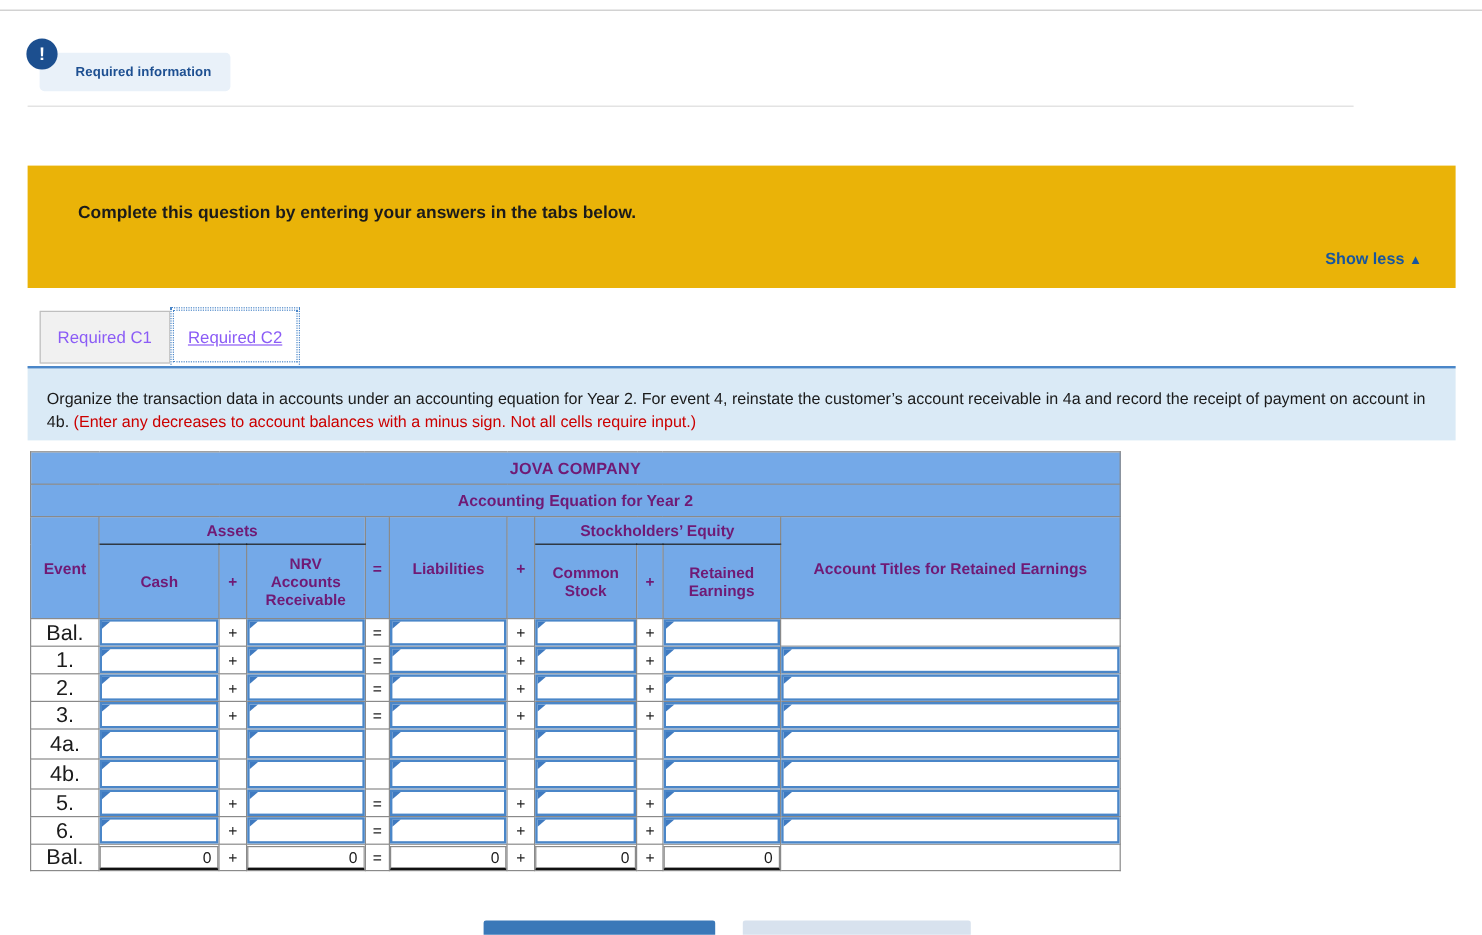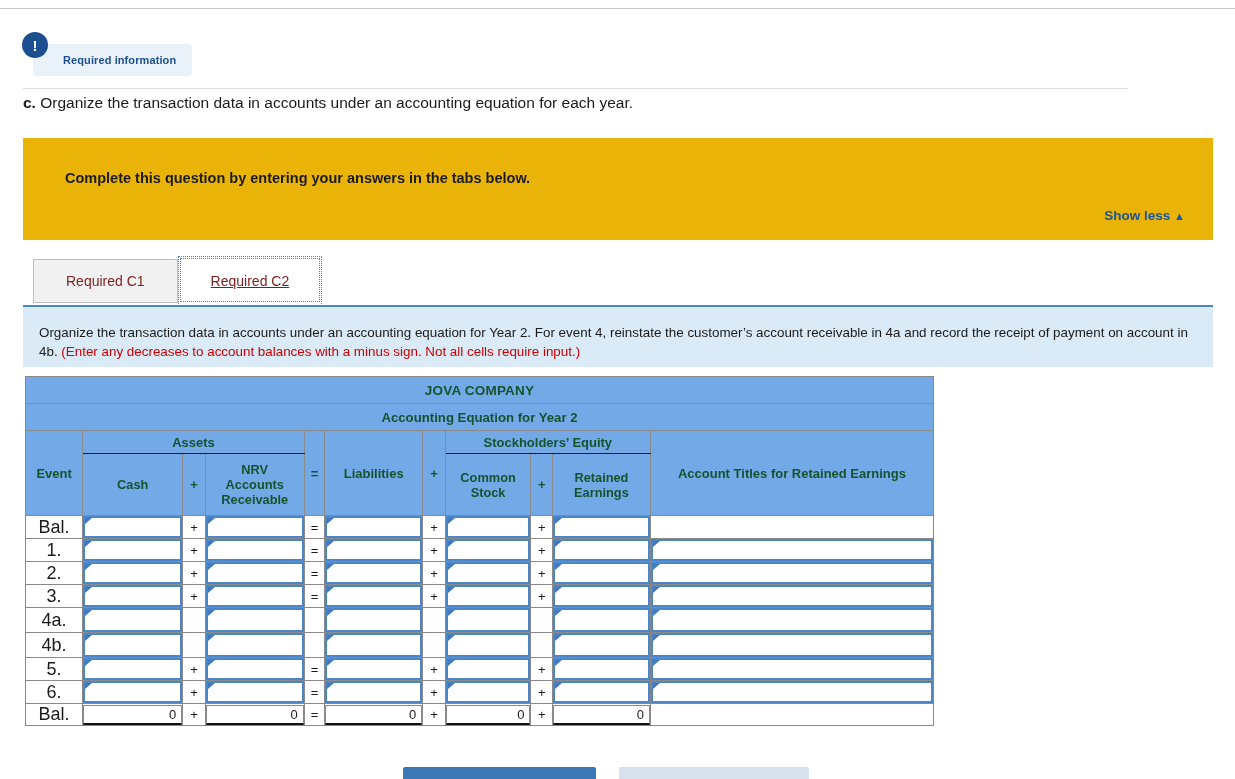--- a/index.html
+++ b/index.html
@@ -71,23 +71,23 @@
   }
   .show-less .caret { font-size: 11px; }
 
   
   .tabs {
     position: absolute; top: 256px; left: 33px;
     display: flex; align-items: flex-end;
   }
   .tab {
     height: 44px;
-    padding: 0 32px;
+    padding: 0 14px;
     display: flex; align-items: center;
-    font-size: 14px; color: #7f1d1d;
+    font-size: 14px; color: #8b5cf6;
     border: 1px solid #bfbfbf;
     background: #f1f1f1;
     cursor: pointer;
     white-space: nowrap;
   }
   .tab.active {
     background: #ffffff;
     border: 1px dotted #4a86c8;
     outline: 1px dotted #4a86c8;
     outline-offset: -3px;
@@ -119,21 +119,21 @@
     table-layout: fixed;
     font-size: 12.5px;
   }
   .sheet td, .sheet th {
     border: 1px solid #8a8a8a;
     padding: 0;
     vertical-align: middle;
   }
   .hdr {
     background: #74a9e8;
-    color: #14532d;
+    color: #701a75;
     font-weight: bold;
     text-align: center;
     font-size: 13px;
   }
   .hdr.title { height: 27px; font-size: 13.5px; letter-spacing: .2px; }
   .hdr.sub   { height: 27px; font-size: 13.2px; text-align: center; }
   .hdr.grp   { height: 23px; font-size: 13px; }
   .hdr.col   { height: 62px; font-size: 12.8px; line-height: 15px; }
   .grp-underline { border-bottom: 1px solid #1b1b1b !important; }
 
@@ -208,24 +208,20 @@
 <div class="page">
 
   <div class="top-rule"></div>
 
   <div class="req-badge-wrap">
     <span class="req-badge-label">Required information</span>
   </div>
   <div class="bang-circle">!</div>
 
   <div class="q-rule"></div>
-  <div class="q-line">
-    <b>c.</b>
-    <span>Organize the transaction data in accounts under an accounting equation for each year.</span>
-  </div>
 
   <div class="gray-panel">
     <div class="gray-panel-title">Complete this question by entering your answers in the tabs below.</div>
     <div class="show-less">
       <span>Show less</span>
       <span class="caret">▲</span>
     </div>
   </div>
 
   <div class="tabs">

